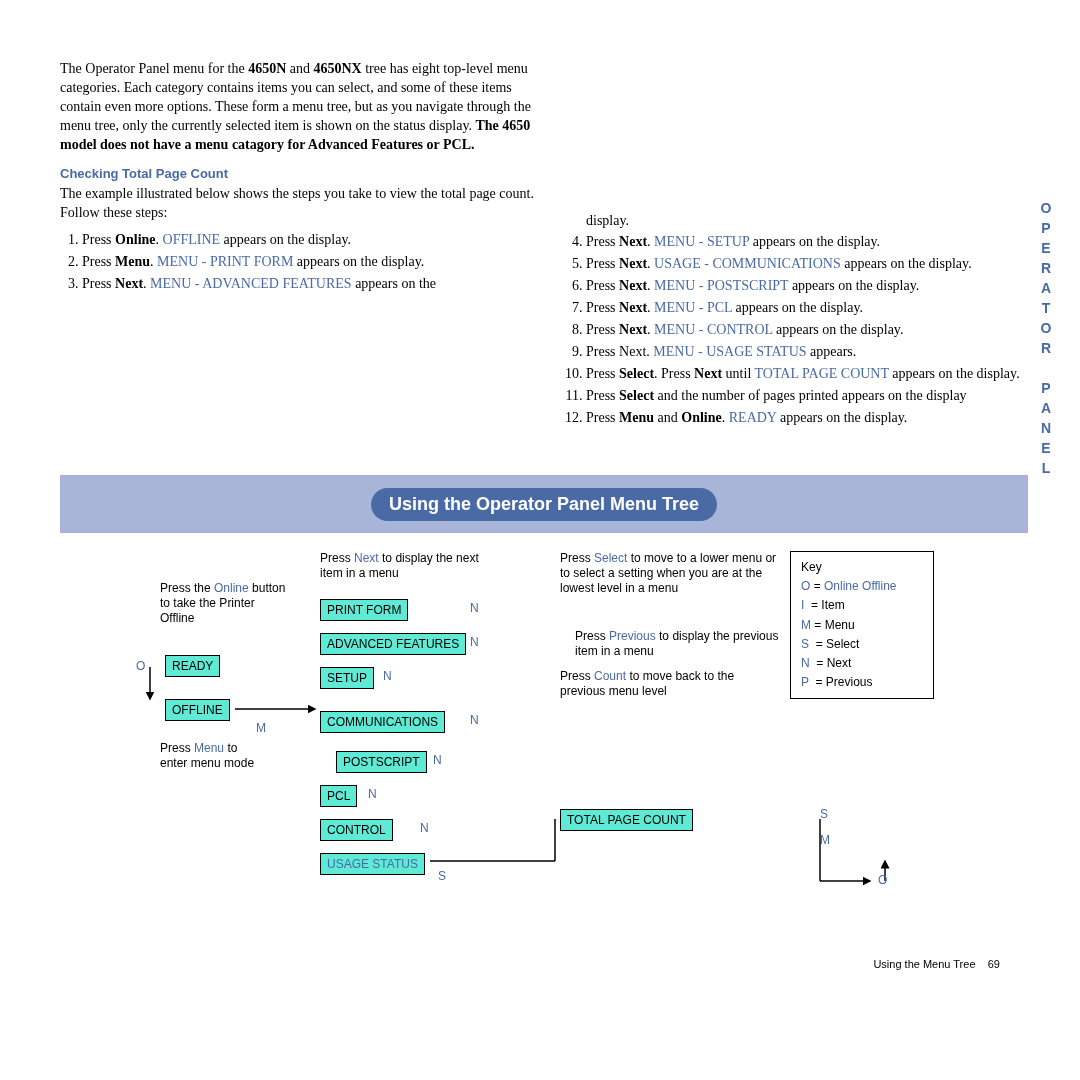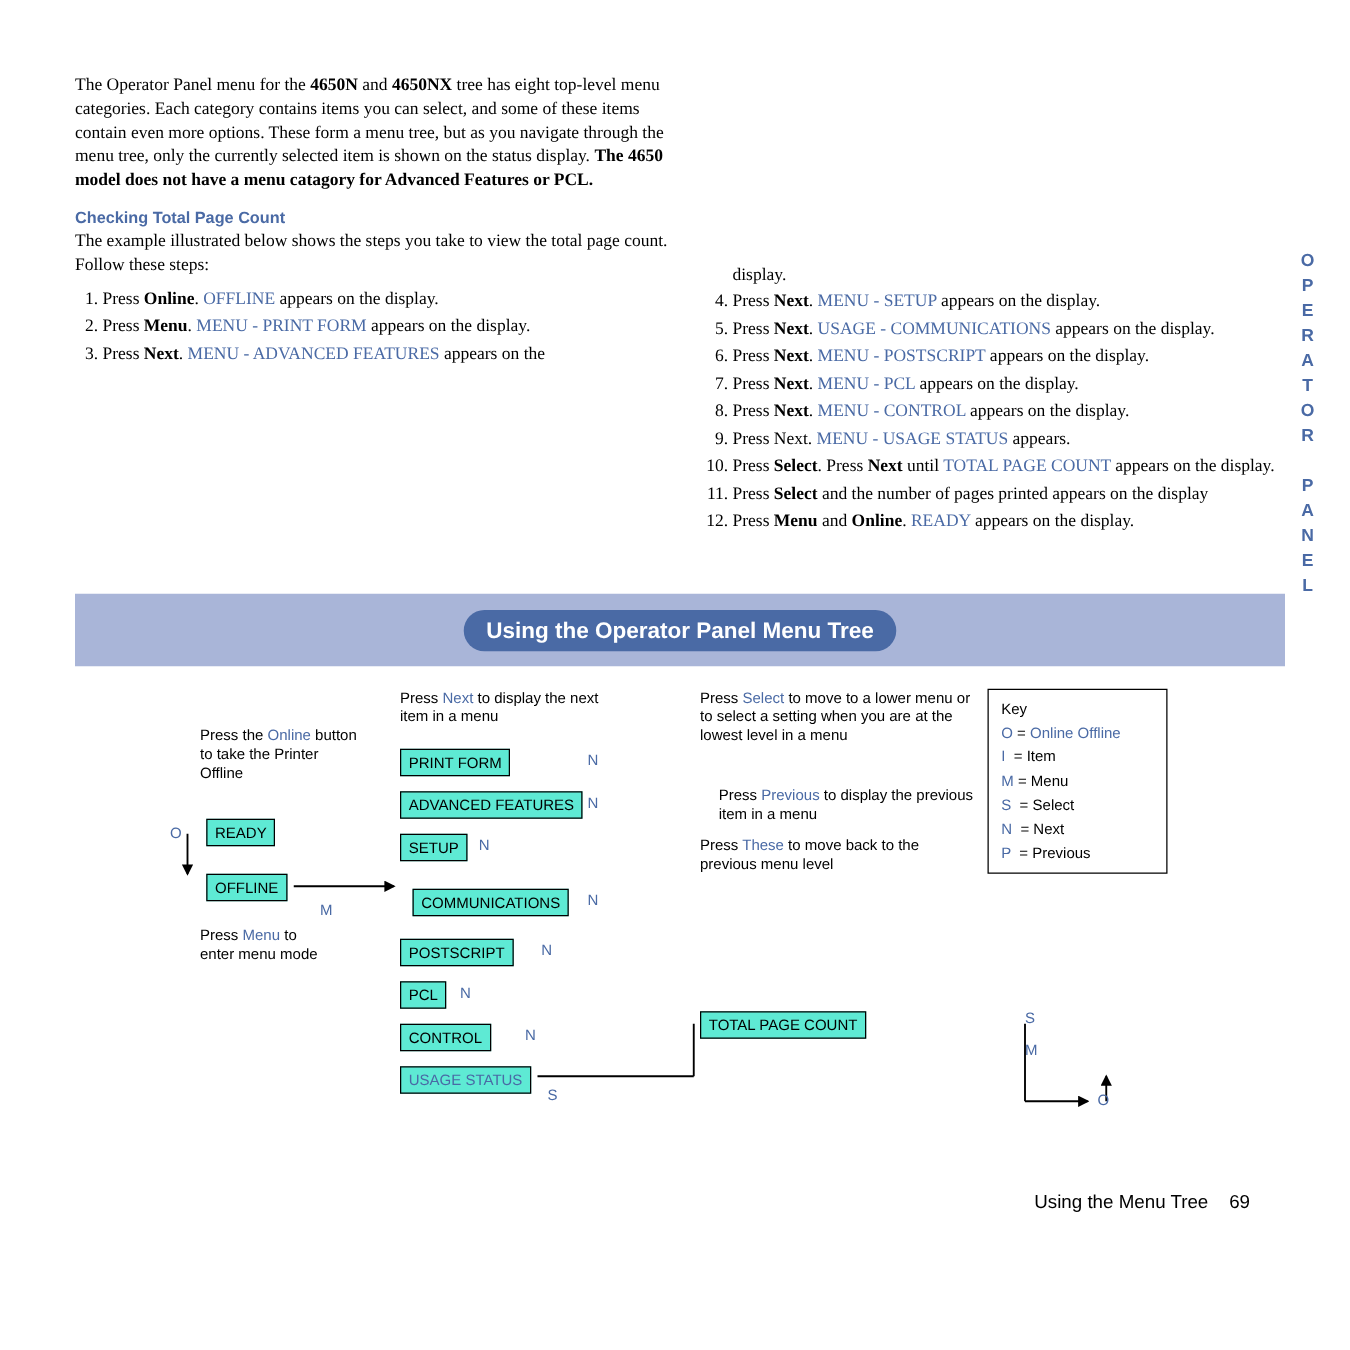--- a/index.html
+++ b/index.html
@@ -95,21 +95,21 @@
     border: 1px solid #000;
     padding: 6px 10px;
     font-size: 12px;
     line-height: 1.6;
   }
   .footer {
     position: absolute;
     bottom: 110px;
     right: 80px;
     font-family: Arial, sans-serif;
-    font-size: 15px;
+    font-size: 11px;
   }
   svg.connectors {
     position: absolute;
     left: 0; top: 0;
     width: 960px; height: 370px;
     pointer-events: none;
   }
 </style>
 </head>
 <body>
@@ -187,39 +187,39 @@
   <div class="dtext" style="left:260px; top:0px; width:170px;">
     <span>Press </span><span class="blue">Next</span><span> to display the next item in a menu</span>
   </div>
 
   <div class="dbox" style="left:260px; top:48px;">PRINT FORM</div>
   <div class="dtext blue" style="left:410px; top:50px;">N</div>
   <div class="dbox" style="left:260px; top:82px;">ADVANCED FEATURES</div>
   <div class="dtext blue" style="left:410px; top:84px;">N</div>
   <div class="dbox" style="left:260px; top:116px;">SETUP</div>
   <div class="dtext blue" style="left:323px; top:118px;">N</div>
-  <div class="dbox" style="left:270px; top:160px;">COMMUNICATIONS</div>
+  <div class="dbox" style="left:260px; top:160px;">COMMUNICATIONS</div>
   <div class="dtext blue" style="left:410px; top:162px;">N</div>
-  <div class="dbox" style="left:260px; top:200px;">POSTSCRIPT</div>
+  <div class="dbox" style="left:276px; top:200px;">POSTSCRIPT</div>
   <div class="dtext blue" style="left:373px; top:202px;">N</div>
   <div class="dbox" style="left:260px; top:234px;">PCL</div>
   <div class="dtext blue" style="left:308px; top:236px;">N</div>
   <div class="dbox" style="left:260px; top:268px;">CONTROL</div>
   <div class="dtext blue" style="left:360px; top:270px;">N</div>
   <div class="dbox blue" style="left:260px; top:302px; border-color:#000;">USAGE STATUS</div>
   <div class="dtext blue" style="left:378px; top:318px;">S</div>
 
   <div class="dtext" style="left:500px; top:0px; width:220px;">
     <span>Press </span><span class="blue">Select</span><span> to move to a lower menu or to select a setting when you are at the lowest level in a menu</span>
   </div>
   <div class="dtext" style="left:515px; top:78px; width:210px;">
     <span>Press </span><span class="blue">Previous</span><span> to display the previous item in a menu</span>
   </div>
   <div class="dtext" style="left:500px; top:118px; width:200px;">
-    <span>Press </span><span class="blue">These</span><span> to move back to the previous menu level</span>
+    <span>Press </span><span class="blue">Count</span><span> to move back to the previous menu level</span>
   </div>
 
   <div class="dbox" style="left:500px; top:258px;">TOTAL PAGE COUNT</div>
   <div class="dtext blue" style="left:760px; top:256px;">S</div>
   <div class="dtext blue" style="left:760px; top:282px;">M</div>
   <div class="dtext blue" style="left:818px; top:322px;">O</div>
 
   <div class="keybox" style="left:730px; top:0px; width:144px;">
     <div>Key</div>
     <div><span class="blue">O</span> = <span class="blue">Online Offline</span></div>

